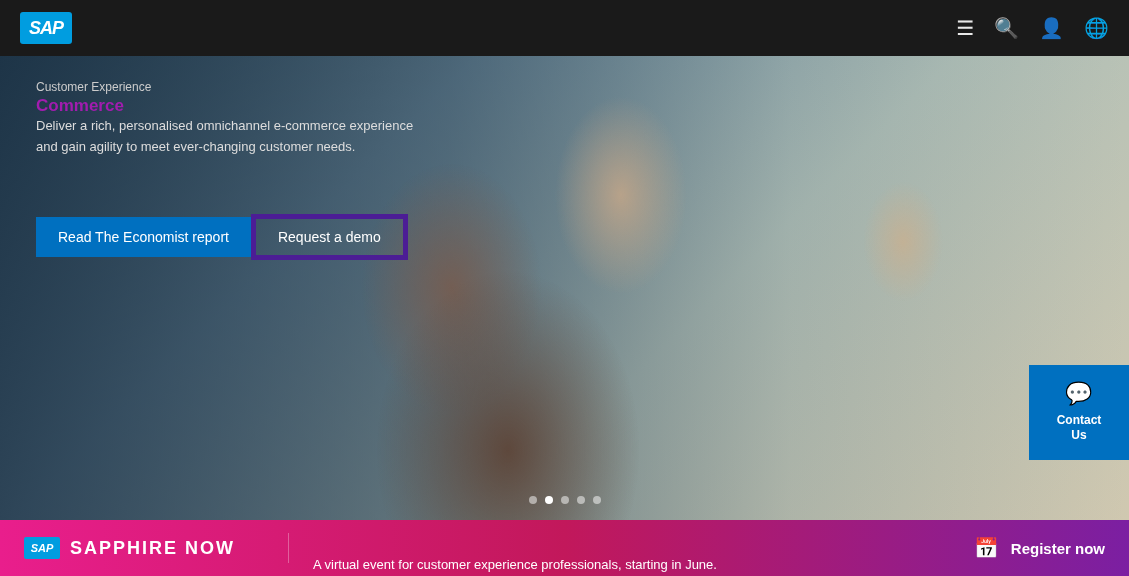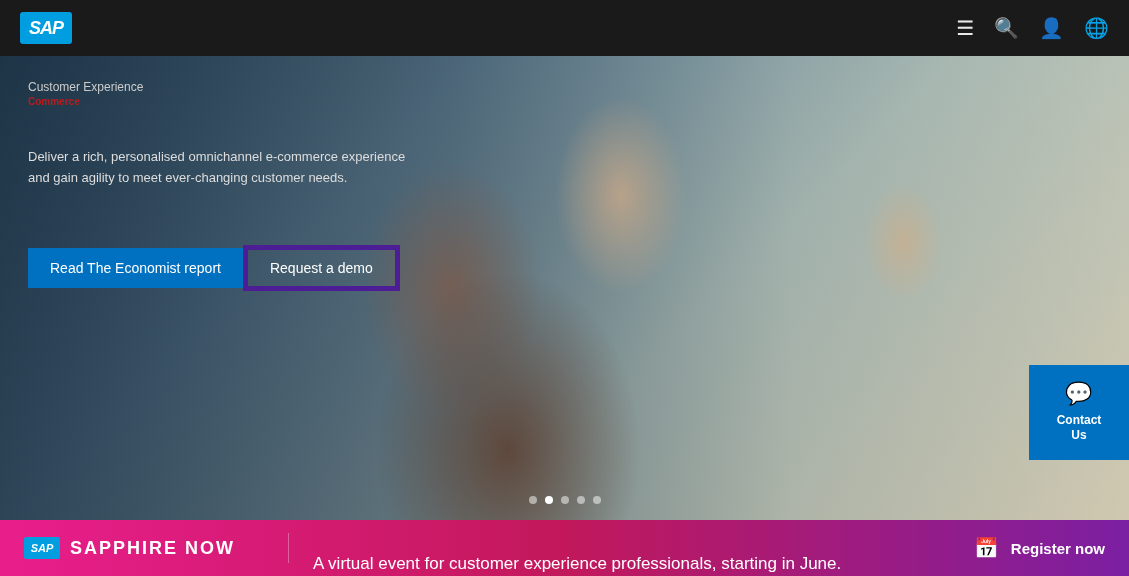--- a/index.html
+++ b/index.html
@@ -80,34 +80,33 @@
         radial-gradient(ellipse 180px 250px at 40% 50%, #7a5a4a 0%, transparent 50%),
         radial-gradient(ellipse 120px 180px at 55% 30%, #c8a888 0%, transparent 55%),
         radial-gradient(ellipse 80px 120px at 80% 40%, #c8b090 0%, transparent 50%);
       opacity: 0.8;
     }
 
     .hero-content {
       position: absolute;
       top: 0;
       left: 0;
-      padding: 24px 28px;
+      padding: 24px 36px;
       color: white;
       max-width: 530px;
     }
     .breadcrumb-small {
       font-size: 12px;
       color: #ccc;
       margin-bottom: 2px;
     }
     .breadcrumb-large {
-      font-size: 10px;
-      color: #b91c1c;
+      font-size: 17px;
+      color: #a21caf;
       font-weight: 600;
-      margin-bottom: 40px;
     }
     .hero-title {
       font-size: 40px;
       font-weight: 300;
       color: white;
       margin-bottom: 20px;
       line-height: 1.2;
     }
     .hero-description {
       font-size: 13px;
@@ -223,21 +222,21 @@
       text-align: right;
     }
     .banner-divider {
       width: 1px;
       height: 30px;
       background: rgba(255,255,255,0.3);
       margin: 0 24px;
     }
     .banner-description {
       color: white;
-      font-size: 17px;
+      font-size: 13px;
       flex: 1;
       margin-top: 32px;
     }
     .register-section {
       display: flex;
       align-items: center;
       gap: 12px;
       cursor: pointer;
     }
     .calendar-icon {

